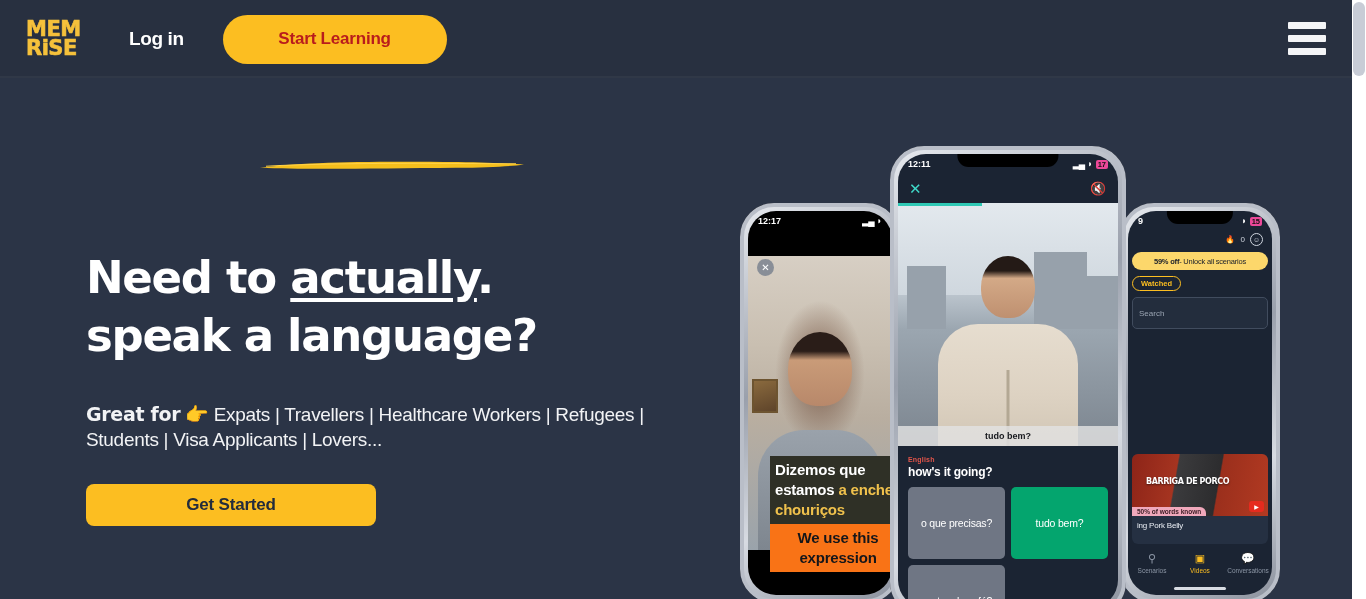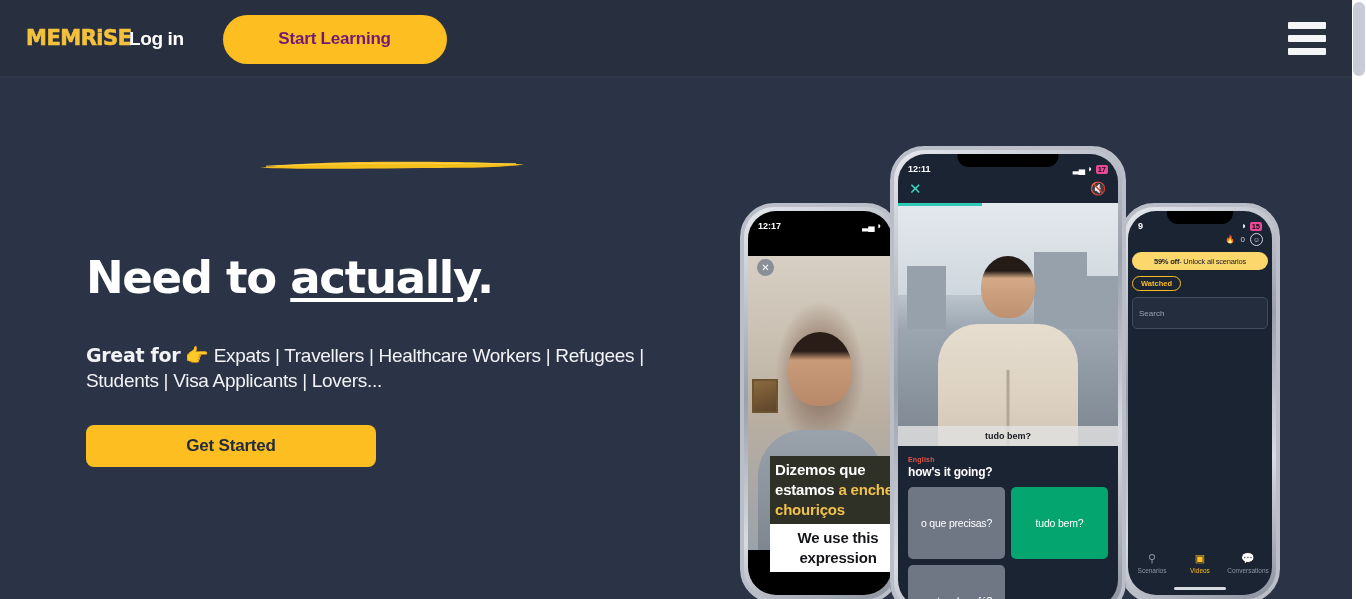--- a/index.html
+++ b/index.html
@@ -25,21 +25,21 @@
     content: "";
     position: absolute;
     left: 0; bottom: 0; width: 100%; height: 2px;
     background: rgba(255,255,255,0.04);
   }
 
   .logo {
     margin-left: 26px;
     width: 56px;
     display: flex;
-    flex-direction: row;
+    flex-direction: column;
     align-items: flex-start;
     line-height: 0.92;
     cursor: pointer;
   }
   .logo-l1, .logo-l2 {
     color: #f5c13b;
     font-weight: 900;
     font-size: 21px;
     letter-spacing: -0.5px;
     font-family: "DejaVu Sans", sans-serif;
@@ -54,21 +54,21 @@
     letter-spacing: -0.4px;
     cursor: pointer;
   }
 
   .start-btn {
     margin-left: 39px;
     width: 224px; height: 49px;
     background: #fcbe21;
     border-radius: 26px;
     border: none;
-    color: #701a75;
+    color: #b91c1c;
     font-size: 17px;
     font-weight: 800;
     letter-spacing: -0.2px;
     cursor: pointer;
     font-family: "Liberation Sans", sans-serif;
   }
 
   .burger {
     position: absolute;
     right: 26px; top: 22px;
@@ -168,21 +168,21 @@
     position: absolute; top: 0; left: 50%;
     transform: translateX(-50%);
     width: 46%; height: 13px;
     background: #000;
     border-radius: 0 0 11px 11px;
     z-index: 5;
   }
   .statusbar {
     position: absolute; top: 0; left: 0; width: 100%;
     height: 20px;
-    display: flex; align-items: flex-end;
+    display: flex; align-items: center;
     justify-content: space-between;
     padding: 0 10px;
     font-size: 9px; font-weight: 700;
     color: #ffffff;
     z-index: 6;
   }
   .statusbar .right { display: flex; align-items: center; gap: 3px; }
   .batt {
     background: #ec4899; color: #111;
     border-radius: 2px; padding: 0 2px;
@@ -232,21 +232,21 @@
     width: 136px; z-index: 8;
     font-size: 15px; line-height: 1.34;
   }
   .lp-cap-dark {
     background: #2f3026; color: #fff;
     padding: 4px 5px; font-weight: 700;
     letter-spacing: -0.2px;
   }
   .lp-cap-dark .hl { color: #f0c14c; }
   .lp-cap-light {
-    background: #ffffff; color: #15161a;
+    background: #f97316; color: #15161a;
     padding: 4px 5px; font-weight: 600;
     text-align: center; letter-spacing: -0.2px;
   }
 
   
   #phone-center { left: 890px; top: 146px; width: 236px; height: 470px; z-index: 20; }
   #phone-center .screen { background: #1b2433; }
   .cp-top {
     position: absolute; top: 22px; left: 0; right: 0; height: 25px;
     display: flex; align-items: center; justify-content: space-between;
@@ -424,20 +424,21 @@
 
 <div class="hero-left">
   <svg class="brush" viewBox="0 0 268 13">
     <path d="M2 9 C 40 3, 110 2, 200 3 C 230 3.4, 252 4.6, 266 5.4 C 252 7.4, 230 8.4, 198 8.8 C 120 9.6, 46 10.4, 2 9 Z" fill="#f5bf1c"></path>
     <path d="M8 7.2 C 60 4.2, 150 3.6, 258 4.8" stroke="#ffd24a" stroke-width="1.1" fill="none"></path>
   </svg>
 
   <h1 class="headline">
     <br>
     <span>Need to </span><span class="u">actually</span><span>.</span><br>
+    <span>speak a language?</span>
   </h1>
 
   <p class="subline">
     <b>Great for</b>
     <span class="point">👉</span><span> Expats | Travellers | Healthcare Workers | Refugees | Students | Visa Applicants | Lovers...</span>
   </p>
 
   <button class="get-started">Get Started</button>
 </div>
 
@@ -527,20 +528,28 @@
         <span class="rp-avatar">☺</span>
       </div>
       <div class="rp-banner">
         <b>59% off</b>
           <span> - Unlock all scenarios</span>
       </div>
       <div class="rp-pill">Watched</div>
       <div class="rp-search">Search</div>
 
 
+      <div class="rp-card" id="rp-card2">
+        <div class="rp-thumb food2">
+          <div class="rp-thumb-title" style="left:14px;top:24px;font-size:8px">BARRIGA DE PORCO</div>
+          <div class="rp-known">50% of words known</div>
+          <div class="rp-yt">▶</div>
+        </div>
+        <div class="rp-card-title">ing Pork Belly</div>
+      </div>
 
       <div class="rp-nav">
         <div class="rp-nav-item">
           <span class="rp-nav-ico">⚲</span>
           <span>Scenarios</span>
         </div>
         <div class="rp-nav-item active">
           <span class="rp-nav-ico">▣</span>
           <span>Videos</span>
         </div>

